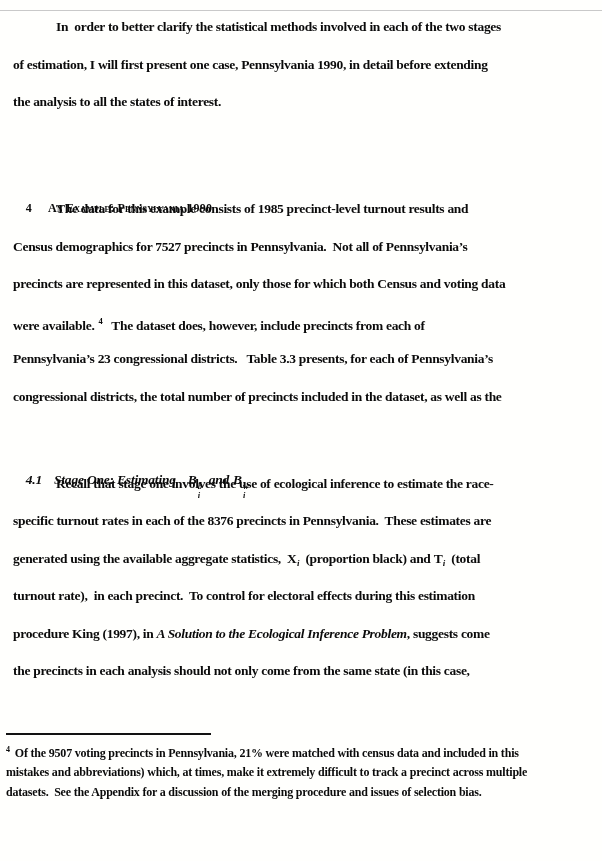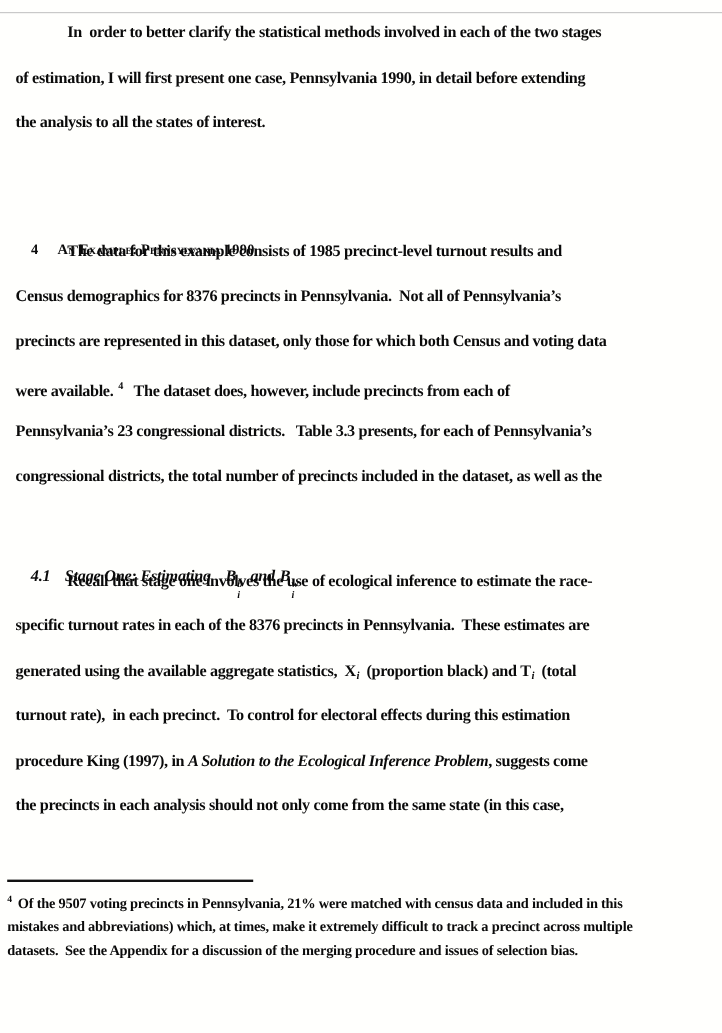--- a/index.html
+++ b/index.html
@@ -88,21 +88,21 @@
     <div class="line">of estimation, I will first present one case, Pennsylvania 1990, in detail before extending</div>
     <div class="line">the analysis to all the states of interest.</div>
   </div>
 
   <div class="section-heading">
     <span class="sec-num">4</span><span>An Example: Pennsylvania 1990</span>
   </div>
 
   <div class="para">
     <div class="line indent">The data for this example consists of 1985 precinct-level turnout results and</div>
-    <div class="line">Census demographics for 8376 precincts in Pennsylvania.  Not all of Pennsylvania’s</div>
+    <div class="line">Census demographics for 7527 precincts in Pennsylvania.  Not all of Pennsylvania’s</div>
     <div class="line">precincts are represented in this dataset, only those for which both Census and voting data</div>
     <div class="line"><span>were available.</span><span class="fnref">4</span><span>  The dataset does, however, include precincts from each of</span></div>
     <div class="line">Pennsylvania’s 23 congressional districts.   Table 3.3 presents, for each of Pennsylvania’s</div>
     <div class="line">congressional districts, the total number of precincts included in the dataset, as well as the</div>
   </div>
 
   <div class="subsection-heading">
     <span class="subsec-num">4.1</span><span class="subsec-title">Stage One: Estimating</span><span class="mathvar hvar"><span>B</span><span class="stack"><span class="msup">b</span><span class="msub">i</span></span></span><span>and</span><span class="mathvar hvar"><span>B</span><span class="stack"><span class="msup">w</span><span class="msub">i</span></span></span>
   </div>
 

